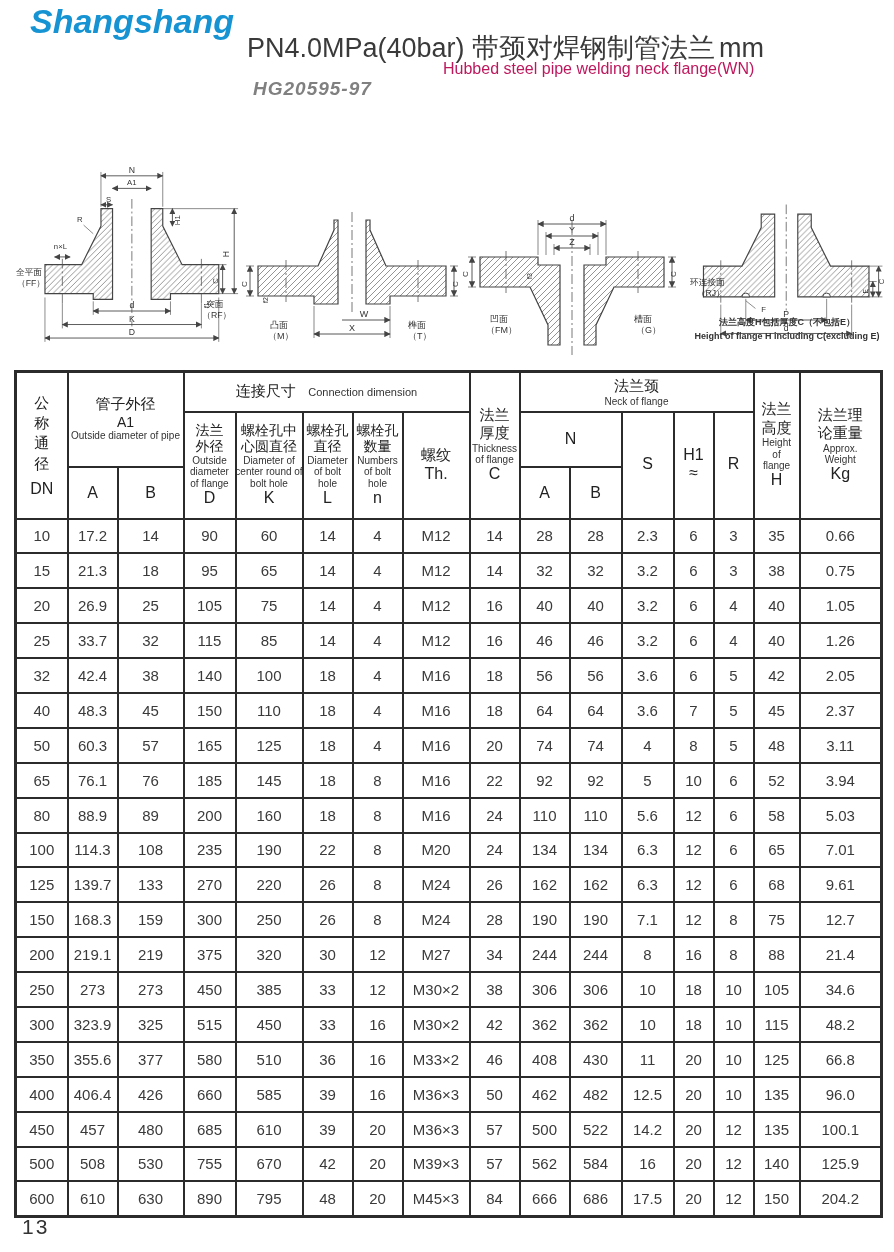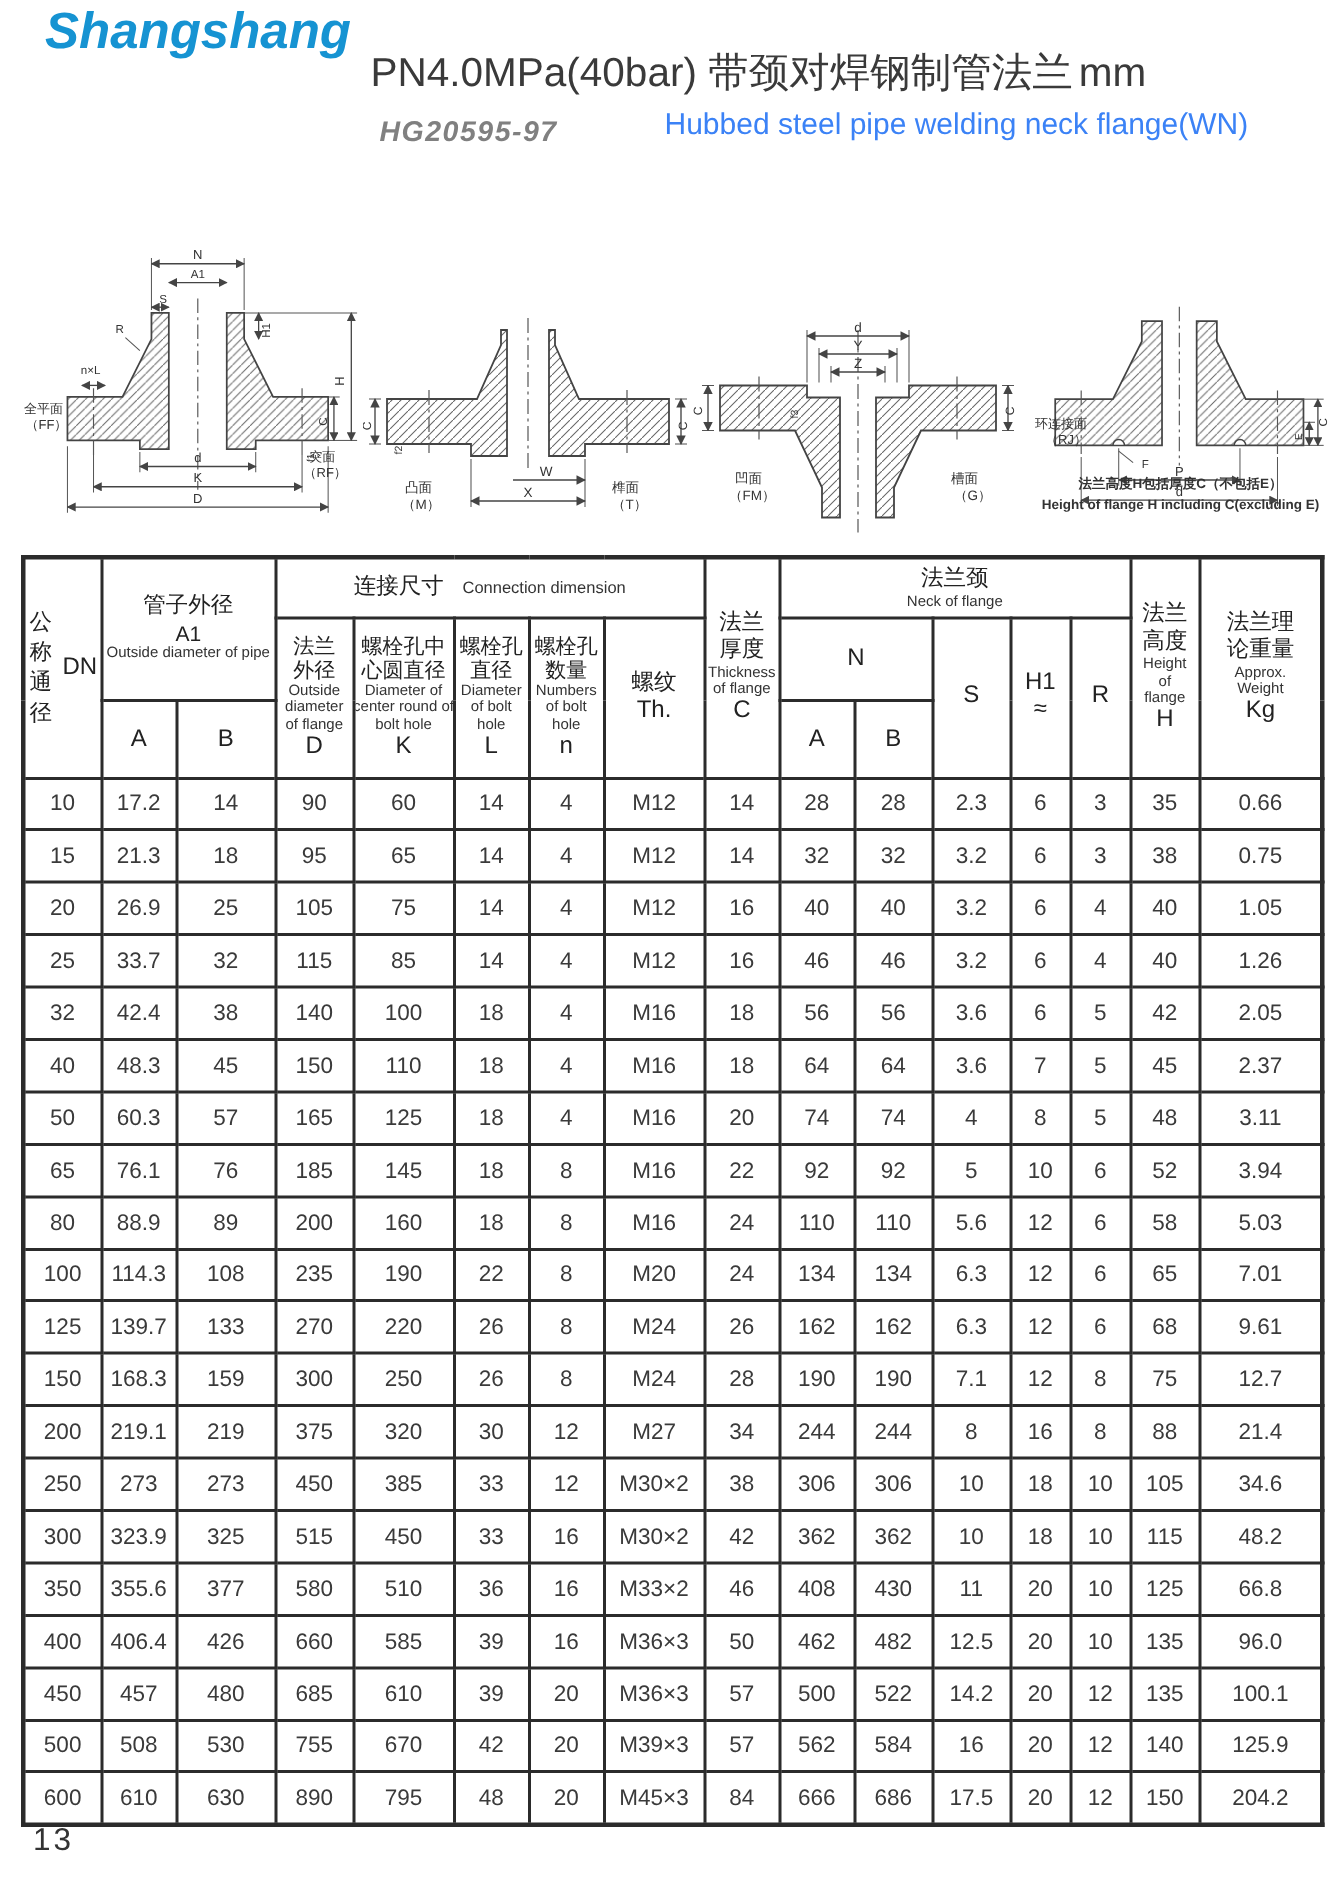--- a/index.html
+++ b/index.html
@@ -8,37 +8,37 @@
     font-family:"Liberation Sans","DejaVu Sans",sans-serif;color:#333;
     overflow:hidden;
   }
   
   .logo{position:absolute;left:30px;top:4px;}
   .logo-name{font-size:34px;font-weight:bold;font-style:italic;color:#1693d2;letter-spacing:0px;line-height:1.05;}
   .logo-sub{font-size:20px;color:#2aa7e0;font-weight:bold;letter-spacing:.5px;line-height:1.1;}
   .title-cn{position:absolute;left:247px;top:30px;font-size:27px;color:#3a3a3a;white-space:nowrap;}
   .title-unit{margin-left:4px;}
   .standard{position:absolute;left:253px;top:78px;font-size:19px;font-weight:bold;font-style:italic;color:#808080;letter-spacing:1px;}
-  .title-en{position:absolute;left:443px;top:72px;font-size:20px;color:#3b82f6;white-space:nowrap;}
+  .title-en{position:absolute;left:443px;top:60px;font-size:16px;color:#be185d;white-space:nowrap;}
   
   .diagram{position:absolute;}
   svg text{font-family:"Liberation Sans","DejaVu Sans",sans-serif;fill:#333;}
   .note{position:absolute;left:680px;top:316px;width:214px;text-align:center;
         font-size:9px;font-weight:bold;color:#333;line-height:1.55;}
   
   table.spec{position:absolute;left:14px;top:370px;width:866px;border-collapse:collapse;table-layout:fixed;}
   table.spec th,table.spec td{border:2px solid #2b2b2b;padding:0;text-align:center;vertical-align:middle;font-weight:normal;overflow:hidden;}
   table.spec{border:3px solid #2b2b2b;}
   .cn{font-size:15px;color:#222;line-height:1.25;}
   .cn2{font-size:14px;color:#222;line-height:1.2;}
   .en{font-size:10px;color:#333;line-height:1.12;display:block;}
   .letter{font-size:16px;color:#222;line-height:1.1;}
   .stack{display:flex;flex-direction:column;align-items:center;justify-content:space-between;height:100%;box-sizing:border-box;padding:4px 1px 6px 1px;}
   .stack .mid{flex:1 1 auto;}
-  .dncell{display:flex;align-items:center;justify-content:center;gap:6px;height:100%;}
+  .dncell{display:flex;flex-direction:column;align-items:center;justify-content:center;gap:6px;height:100%;}
   .dnchars{width:17px;word-break:break-all;font-size:15px;line-height:1.35;color:#222;}
   tbody td{font-size:15px;color:#3a3a3a;height:32.9px;}
   .h1row1{height:40px;} .h1row2{height:55px;} .h1row3{height:52px;}
   .pagenum{position:absolute;left:22px;top:1215px;font-size:21px;color:#333;letter-spacing:2px;}
 </style>
 </head>
 <body>
 
 <div class="logo">
   <div class="logo-name">Shangshang</div>

